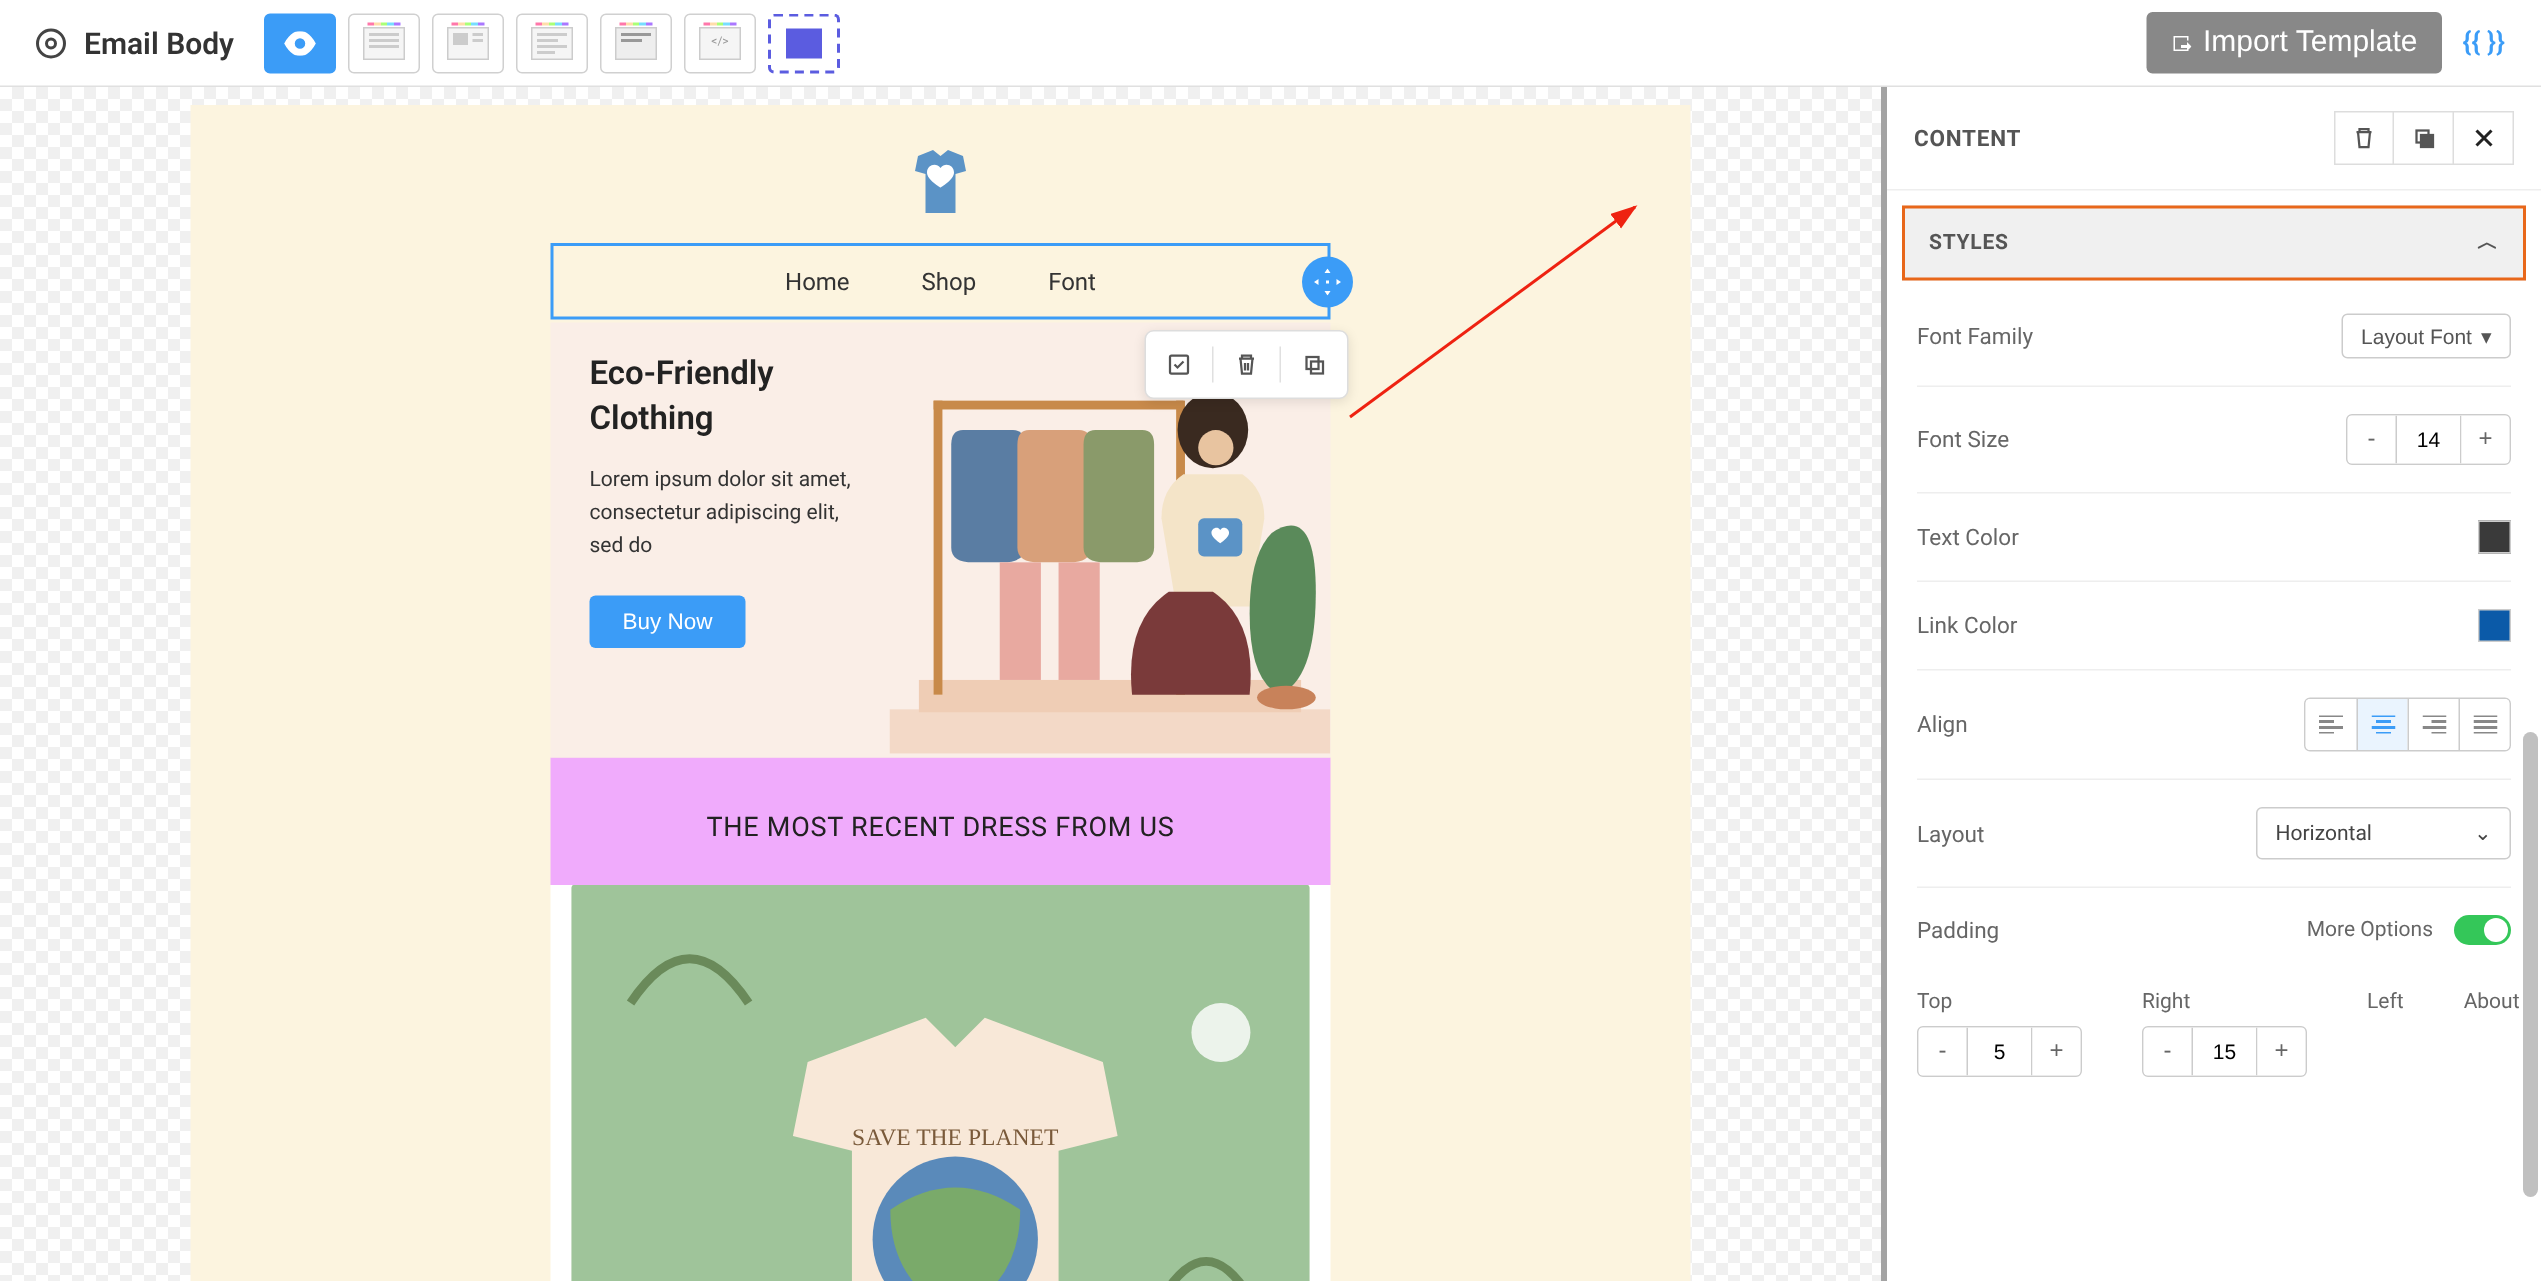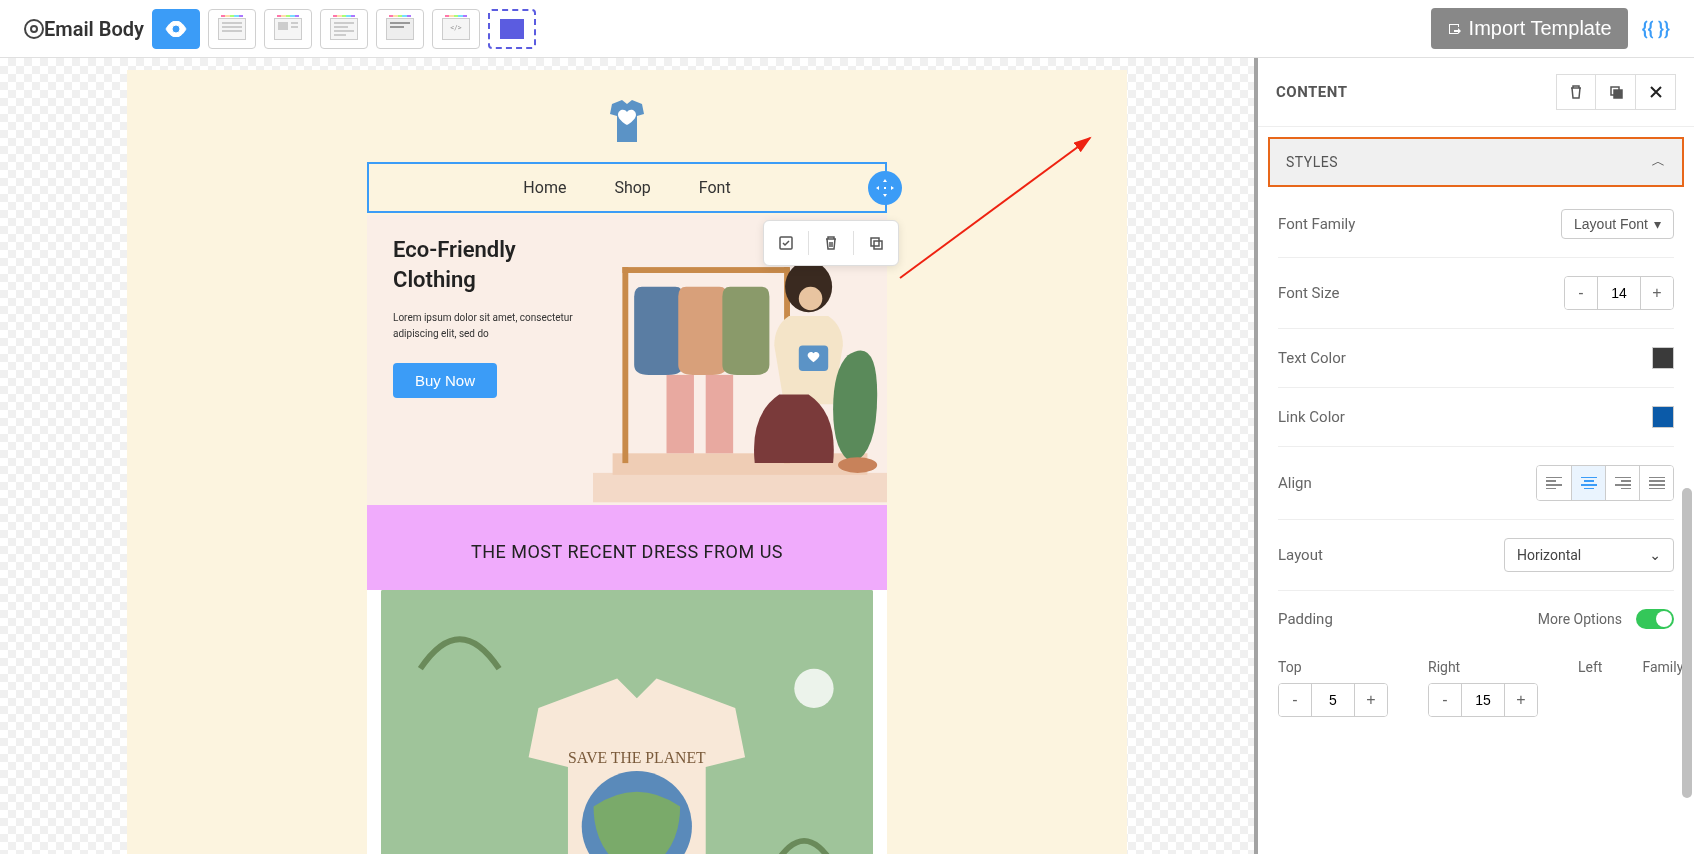--- a/index.html
+++ b/index.html
@@ -2,21 +2,21 @@
 <html><head>
 <meta charset="utf-8">
 <style>
 * { box-sizing: border-box; margin: 0; padding: 0; }
 body { font-family: -apple-system, BlinkMacSystemFont, "Segoe UI", Roboto, sans-serif; background: #fff; overflow: hidden; }
 
 .toolbar {
   height: 58px; border-bottom: 1px solid #e0e0e0; display: flex; align-items: center;
   padding: 0 24px; gap: 12px; position: relative;
 }
-.toolbar-left { display:flex; align-items:center; }
+.toolbar-left { display:flex; align-items:center; gap:12px; }
 .gear { width:20px; height:20px; border:2px solid #444; border-radius:50%; position:relative; }
 .gear::after { content:''; position:absolute; inset:4px; border:2px solid #444; border-radius:50%; }
 .toolbar-title { font-size:20px; font-weight:600; color:#333; }
 .tool-group { display:flex; gap:8px; margin-left:8px; }
 .tool-btn {
   width:48px; height:40px; border:1px solid #d0d0d0; border-radius:4px;
   display:flex; align-items:center; justify-content:center; cursor:pointer; background:#fff;
 }
 .tool-btn.active { background:#3b9cf7; border-color:#3b9cf7; }
 .tool-btn.active svg { fill:#fff; stroke:#fff; }
@@ -70,21 +70,21 @@
 }
 .float-tools .ft { width:32px; height:32px; display:flex; align-items:center; justify-content:center; cursor:pointer; border-radius:4px; }
 .float-tools .sep { width:1px; background:#e0e0e0; margin:4px 2px; }
 
 .hero {
   background:#faeee7; display:flex; margin-top:2px; padding:20px 0 0 26px;
   position:relative; overflow:hidden;
 }
 .hero-text { flex:0 0 200px; padding-right:12px; }
 .hero-text h2 { font-size:22px; font-weight:600; color:#222; line-height:1.35; margin-bottom:16px; }
-.hero-text p { font-size:10px; color:#333; line-height:1.55; margin-bottom:22px; }
+.hero-text p { font-size:14px; color:#333; line-height:1.55; margin-bottom:22px; }
 .buy-btn { background:#3b9cf7; color:#fff; border:none; padding:9px 22px; border-radius:4px; font-size:15px; cursor:pointer; }
 .hero-ill { flex:1; height:270px; position:relative; }
 
 .section-title { text-align:center; padding:36px 0 28px; background:#f0abfc; font-size:18px; letter-spacing:.5px; color:#222; }
 
 .product-grid { display:flex; gap:18px; padding:0 14px; background:#fff;flex-direction:column; }
 .product { flex:1; height:180px; border-radius:2px; overflow:hidden; position:relative; }
 .prod-green { background:#9fc49a; }
 .prod-white { background:#efefef; }
 
@@ -97,21 +97,21 @@
 .side-head { display:flex; align-items:center; padding:16px 18px; border-bottom:1px solid #eee; }
 .side-head h3 { font-size:15px; font-weight:700; color:#555; letter-spacing:.5px; }
 .side-head-actions { margin-left:auto; display:flex; }
 .sha { width:40px; height:36px; border:1px solid #ddd; display:flex; align-items:center; justify-content:center; cursor:pointer; }
 .sha + .sha { border-left:none; }
 
 .section-hdr {
   background:#f0f0f0; padding:14px 16px; display:flex; align-items:center;
   border:2px solid #e8671a; margin:10px 10px 0;
 }
-.section-hdr span { font-weight:400; font-size:14px; color:#555; letter-spacing:.5px; }
+.section-hdr span { font-weight:700; font-size:14px; color:#555; letter-spacing:.5px; }
 .chev { margin-left:auto; color:#888; }
 
 .props { padding:4px 20px 30px; }
 .prop-row {
   display:flex; align-items:center; padding:18px 0; border-bottom:1px solid #eee;
 }
 .prop-row:last-child { border-bottom:none; }
 .prop-label { font-size:15px; color:#666; }
 .prop-ctrl { margin-left:auto; }
 .btn-chip {
@@ -452,19 +452,19 @@
           <div class="stepper">
             <button>-</button>
             <input value="15" style="">
             <button>+</button>
           </div>
         </div>
         <div class="pad-item">
           <label>Left</label>
         </div>
         <div class="pad-item">
-          <label>Family</label>
+          <label>About</label>
         </div>
       </div>
     </div>
     <div class="side-scroll-ind"></div>
   </div>
 </div>
 
 </body></html>

